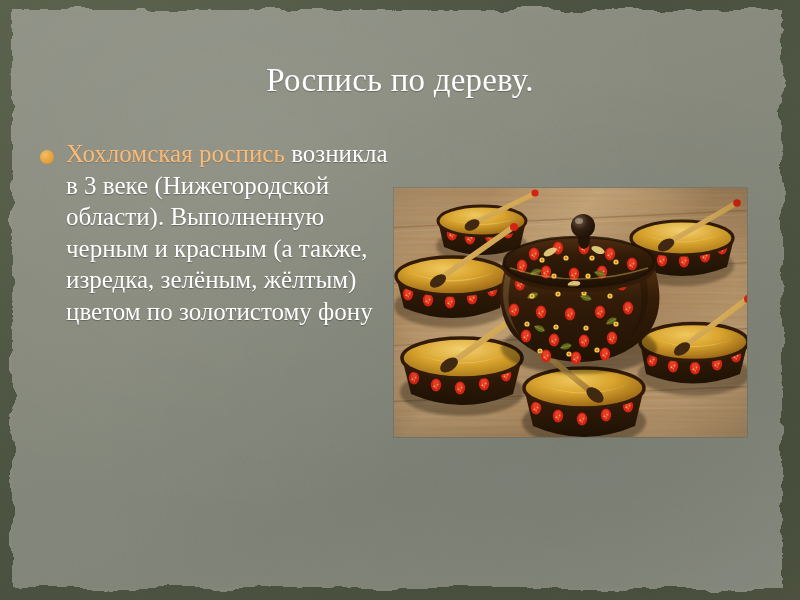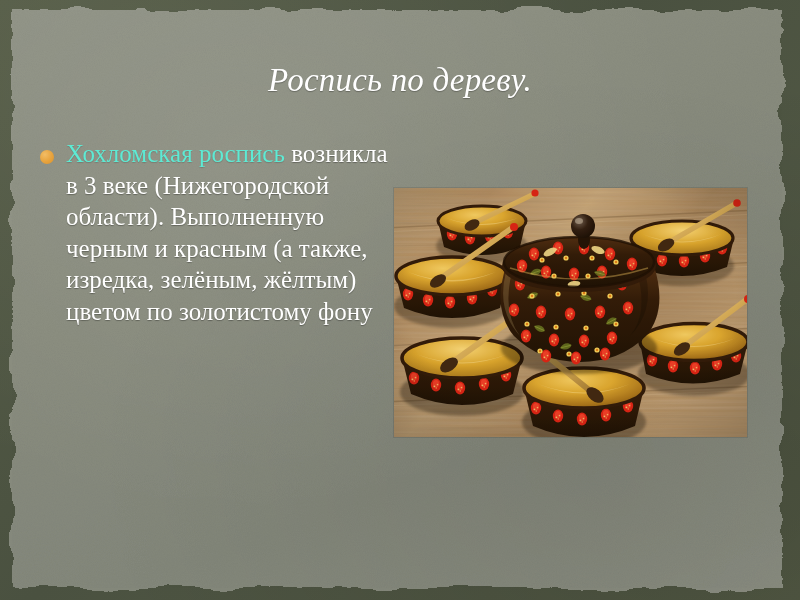--- a/index.html
+++ b/index.html
@@ -45,21 +45,20 @@
     position: absolute;
     left: 60px; top: 58px;
     width: 680px;
     text-align: center;
     color: #ffffff;
     font-size: 33px;
     line-height: 44px;
     letter-spacing: .2px;
     text-shadow: 0 1px 1px rgba(0,0,0,.28);
     white-space: nowrap;
-    font-style: italic;
   }
   #body-block {
     position: absolute;
     left: 38px; top: 138px;
     width: 352px;
   }
   .bullet-row { position: relative; padding-left: 28px; }
   .bullet-dot {
     position: absolute;
     left: 2px; top: 12px;
@@ -67,21 +66,21 @@
     border-radius: 50%;
     background: radial-gradient(circle at 35% 32%, #f2bd66 0%, #e8a43e 52%, #d8912d 100%);
   }
   #body-text {
     color: #ffffff;
     font-size: 25px;
     line-height: 31.5px;
     text-shadow: 0 1px 1px rgba(0,0,0,.30);
     margin: 0;
   }
-  .lead { color: #5eead4; text-shadow: 0 1px 1px rgba(0,0,0,.16); }
+  .lead { color: #fdba74; text-shadow: 0 1px 1px rgba(0,0,0,.16); }
   #photo {
     position: absolute;
     left: 394px; top: 188px;
     width: 353px; height: 249px;
     overflow: hidden;
     box-shadow: 0 0 0 1px rgba(0,0,0,.10);
   }
   #photo svg { display: block; }
 </style>
 </head>

